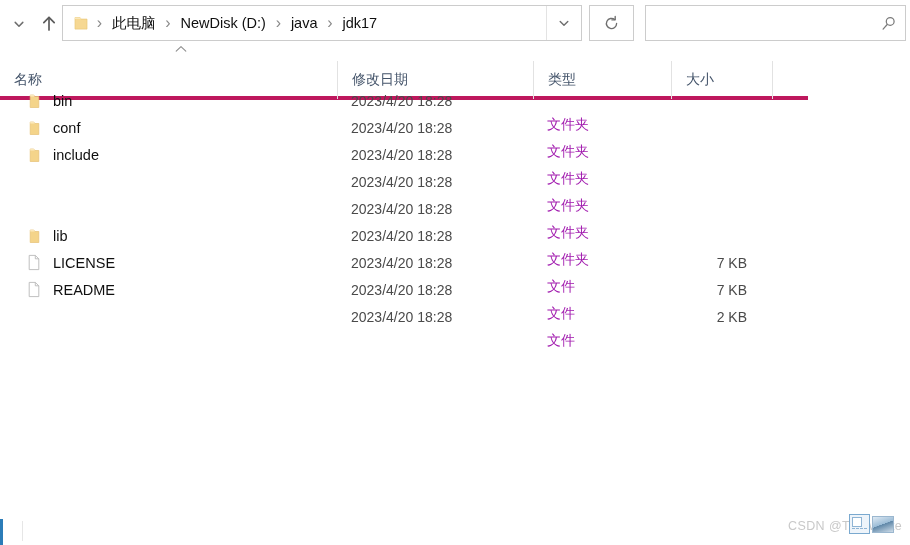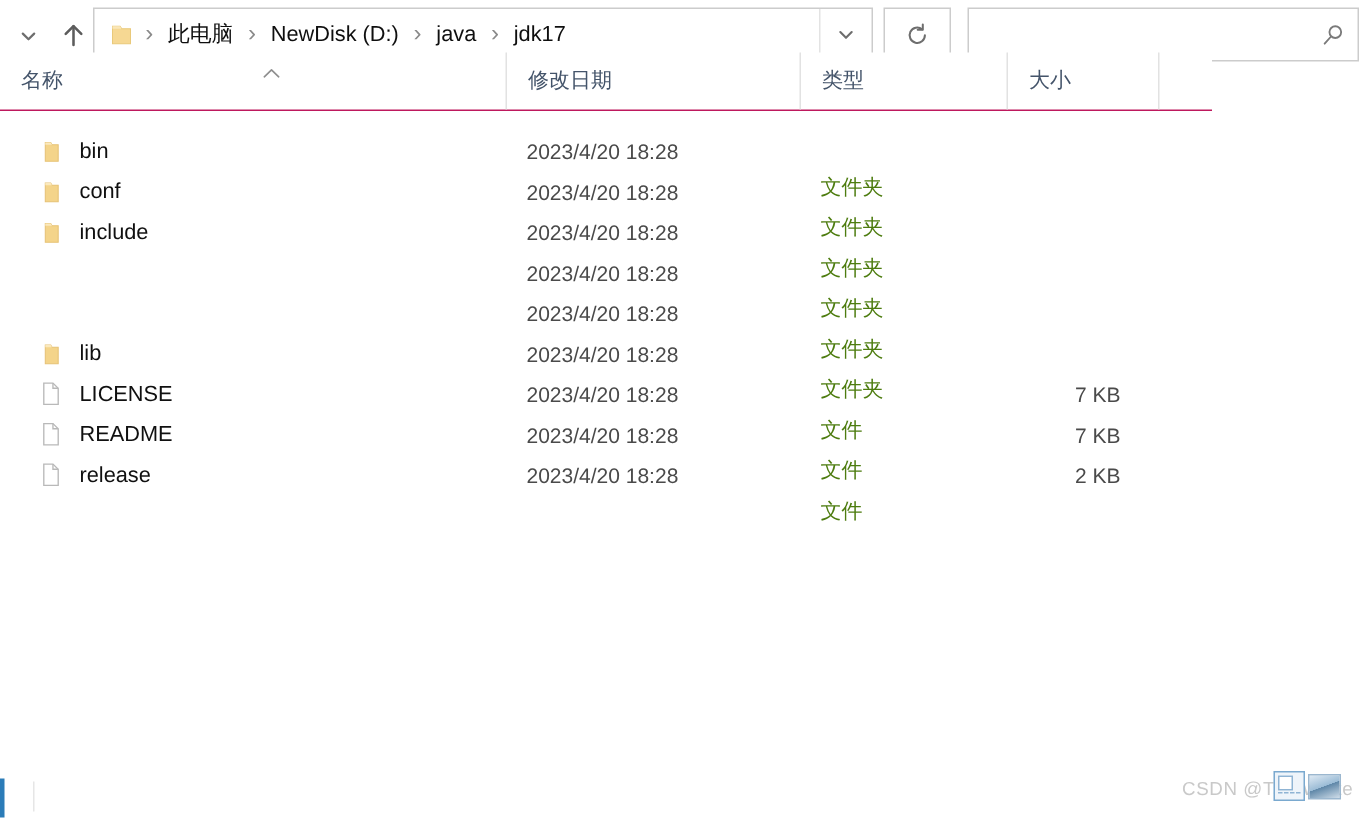--- a/index.html
+++ b/index.html
@@ -136,25 +136,25 @@
     height: 34px;
     display: flex;
     align-items: center;
     justify-content: center;
   }
 
   
   .col-headers {
     position: absolute;
     left: 0;
-    top: 35px;
+    top: 61px;
     width: 808px;
     height: 39px;
     background: #ffffff;
-    border-bottom: 1px solid #be185d;
+    border-bottom: 4px solid #be185d;
     box-sizing: border-box;
   }
   .col-head {
     position: absolute;
     top: 0;
     height: 38px;
     display: flex;
     align-items: center;
     font-size: 14px;
     color: #44546a;
@@ -227,21 +227,21 @@
   .cell-type {
     position: absolute;
     left: 533px;
     width: 138px;
     height: 27px;
     display: flex;
     align-items: center;
     padding-left: 14px;
     box-sizing: border-box;
     font-size: 14px;
-    color: #4d7c0f;
+    color: #a21caf;
     white-space: nowrap;
     margin-top: 48px;
   }
   .cell-size {
     position: absolute;
     left: 671px;
     width: 101px;
     height: 27px;
     display: flex;
     align-items: center;
@@ -503,29 +503,20 @@
         </svg>
       </span>
       <span class="name-text">README</span>
     </div>
     <div class="cell-date">2023/4/20 18:28</div>
     <div class="cell-type">文件</div>
     <div class="cell-size">7 KB</div>
   </div>
 
   <div class="file-row">
-    <div class="cell-name">
-      <span class="row-icon">
-        <svg width="14" height="17" viewBox="0 0 14 17">
-          <path d="M2.2 1.4 h6.1 l3.5 3.4 v10.8 h-9.6 z" fill="#ffffff" stroke="#b9b9b9" stroke-width="0.9"></path>
-          <path d="M8.3 1.4 v3.4 h3.5" fill="none" stroke="#b9b9b9" stroke-width="0.9"></path>
-        </svg>
-      </span>
-      <span class="name-text">release</span>
-    </div>
     <div class="cell-date">2023/4/20 18:28</div>
     <div class="cell-type">文件</div>
     <div class="cell-size">2 KB</div>
   </div>
 
 </div>
 
 <div class="status-accent"></div>
 <div class="status-divider"></div>
 

